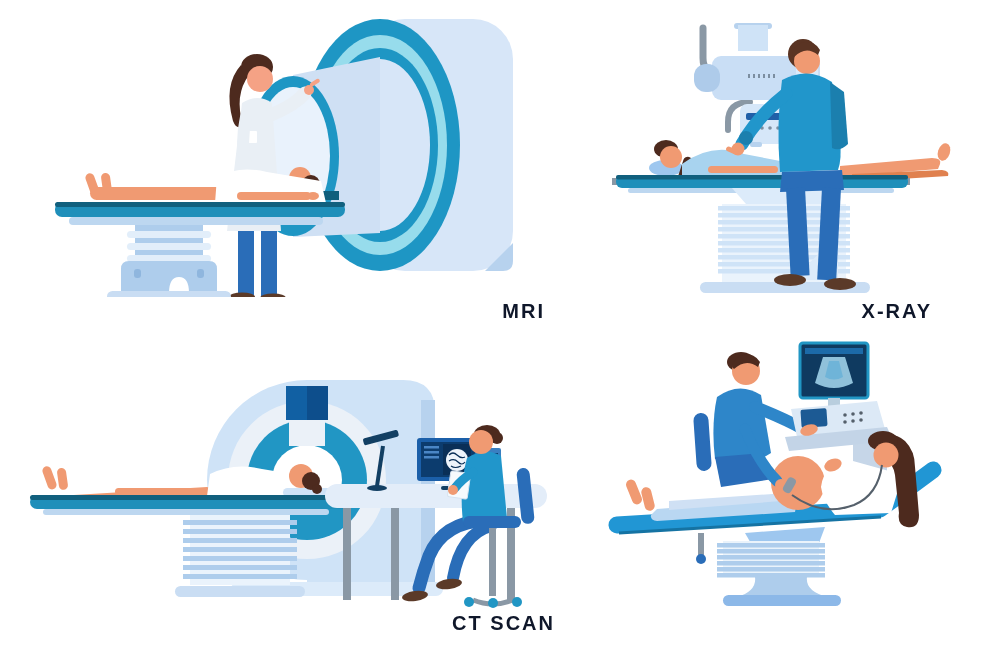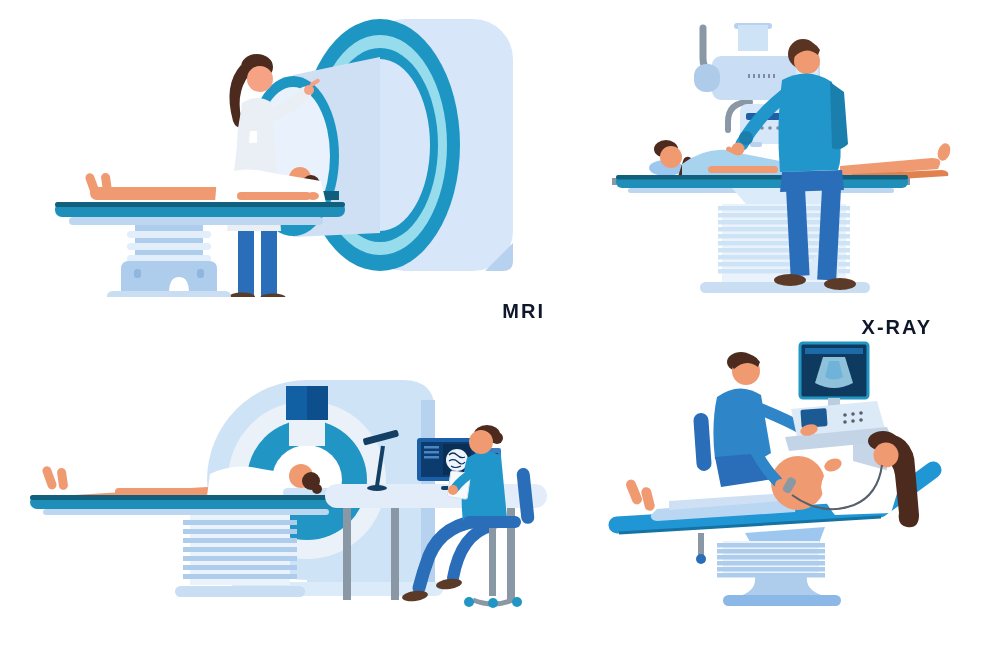--- a/index.html
+++ b/index.html
@@ -141,21 +141,21 @@
       <circle cx="146" cy="122" r="7" fill="#1b7fae"></circle>
       <circle cx="138" cy="133" r="6.5" fill="#f09a72"></circle>
       <rect x="126" y="132" width="13" height="5" rx="2.5" fill="#f09a72" transform="rotate(24 132 134)"></rect>
       <path d="M182,156 l60,-2 2,20 -64,2 z" fill="#2a6db8"></path>
       <rect x="186" y="172" width="19" height="88" fill="#2a6db8" transform="rotate(-3 195 172)"></rect>
       <rect x="222" y="172" width="19" height="92" fill="#2a6db8" transform="rotate(3 231 172)"></rect>
       <ellipse cx="190" cy="264" rx="16" ry="6" fill="#5b3a28"></ellipse>
       <ellipse cx="240" cy="268" rx="16" ry="6" fill="#5b3a28"></ellipse>
     </g>
   </svg>
-  <div class="panel-label" style="left:597px;top:316px;width:335px">X-RAY</div>
+  <div class="panel-label" style="left:597px;top:300px;width:335px">X-RAY</div>
 
   <svg class="scene" style="left:25px;top:350px" width="525" height="258" viewBox="0 0 525 258">
     <g>
       <circle cx="282" cy="130" r="100" fill="#cfe3f7"></circle>
       <path d="M282,30 h96 q32,0 32,32 v174 h-128 z" fill="#cfe3f7"></path>
       <rect x="396" y="50" width="14" height="186" fill="#b7d2ee"></rect>
       <circle cx="282" cy="130" r="79" fill="#ebf1f8"></circle>
       <circle cx="282" cy="130" r="60" fill="#2196c4"></circle>
       <circle cx="282" cy="130" r="35" fill="#ffffff"></circle>
       <rect x="264" y="66" width="36" height="30" fill="#ebf1f8"></rect>
@@ -224,20 +224,21 @@
       <path d="M448,122 q-12,8 -18,16" stroke="#2196cb" stroke-width="9" fill="none" stroke-linecap="round"></path>
       <circle cx="428" cy="140" r="5" fill="#f09a72"></circle>
       <rect x="438" y="166" width="58" height="12" rx="6" fill="#2a6db8"></rect>
       <rect x="464" y="178" width="7" height="68" fill="#8a98a5"></rect>
       <path d="M448,250 q20,8 40,0" stroke="#8a98a5" stroke-width="5" fill="none"></path>
       <circle cx="444" cy="252" r="5" fill="#2196c4"></circle>
         <circle cx="468" cy="253" r="5" fill="#2196c4"></circle>
         <circle cx="492" cy="252" r="5" fill="#2196c4"></circle>
     </g>
   </svg>
+  <div class="panel-label" style="left:40px;top:612px;width:515px">CT SCAN</div>
 
   <svg class="scene" style="left:595px;top:337px" width="400" height="272" viewBox="0 0 400 272">
     <g>
       <rect x="258" y="100" width="34" height="74" fill="#c6d6e8"></rect>
       <rect x="205" y="6" width="68" height="55" rx="3" fill="#0f3a60" stroke="#2196c4" stroke-width="3"></rect>
       <rect x="210" y="11" width="58" height="6" fill="#1c6aa8"></rect>
       <path d="M228,20 h22 l8,26 q-19,10 -38,0 z" fill="#9fd0e8" opacity="0.9"></path>
       <path d="M234,24 h10 l4,16 q-9,5 -18,0 z" fill="#6fb4d8"></path>
       <rect x="233" y="61" width="12" height="8" fill="#b9cede"></rect>
     </g>

